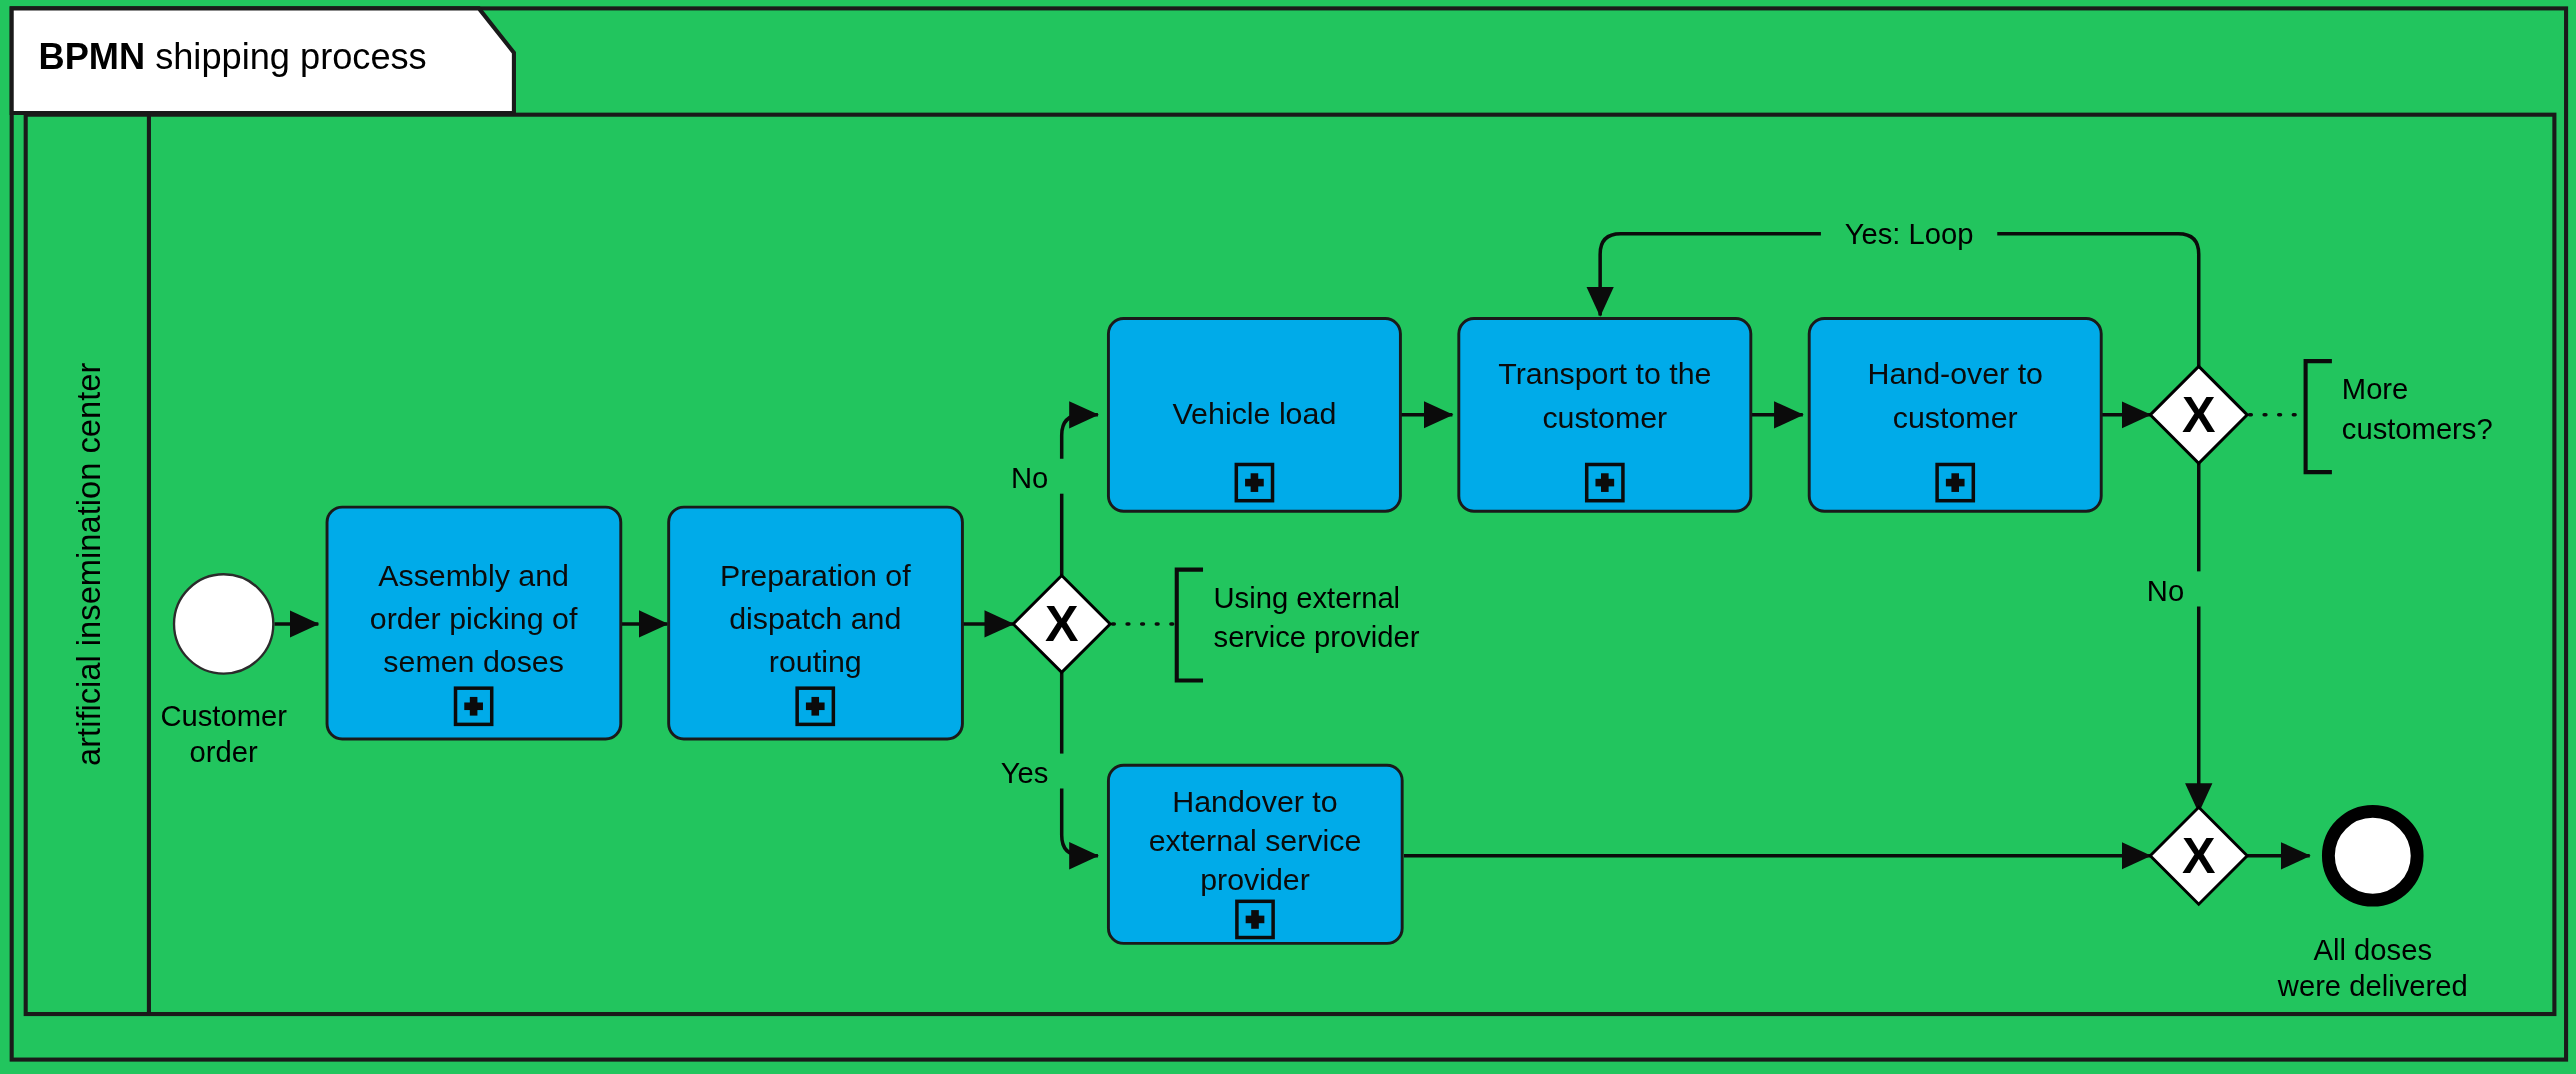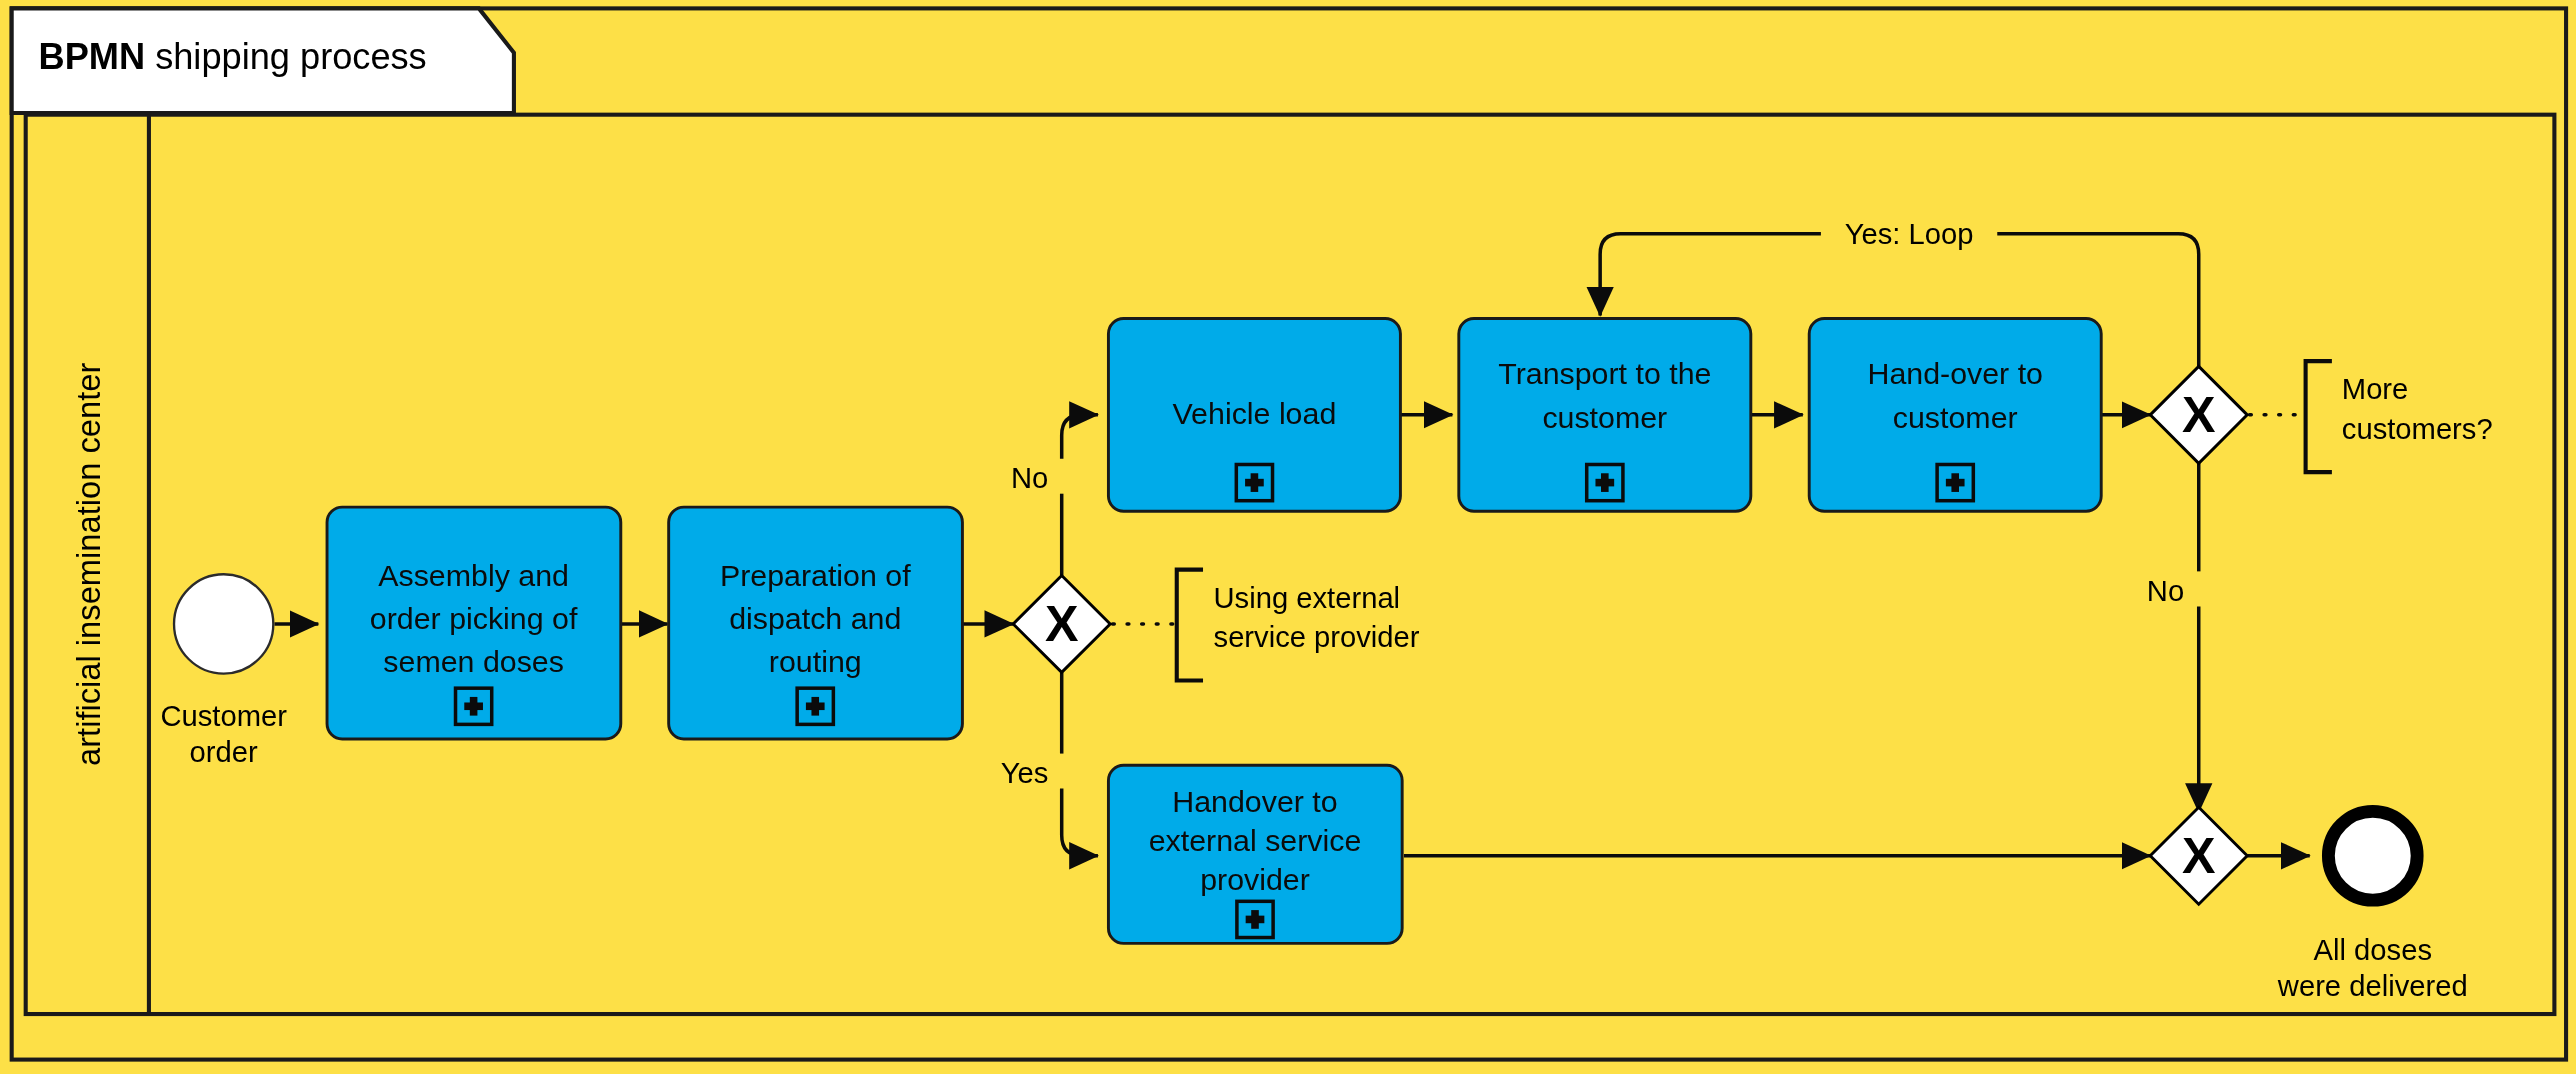--- a/index.html
+++ b/index.html
@@ -7,21 +7,21 @@
     padding: 0;
     background: #ffffff;
   }
   body {
     font-family: "Liberation Sans", sans-serif;
   }
   #stage {
     position: relative;
     width: 2576px;
     height: 1075px;
-    background: #fde047;
+    background: #22c55e;
     overflow: hidden;
   }
   svg#diagram {
     display: block;
     width: 2576px;
     height: 1075px;
   }
   .frame-outer {
     fill: none;
     stroke: #1a1a1a;

